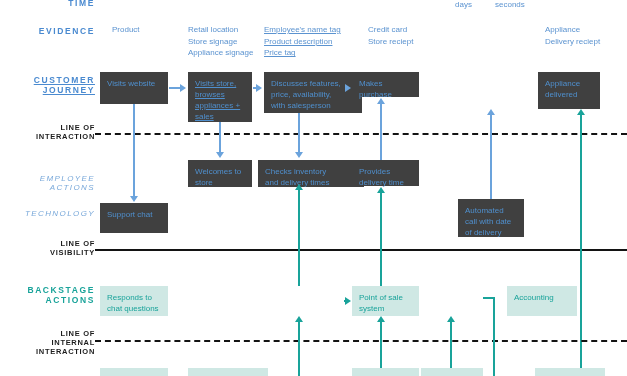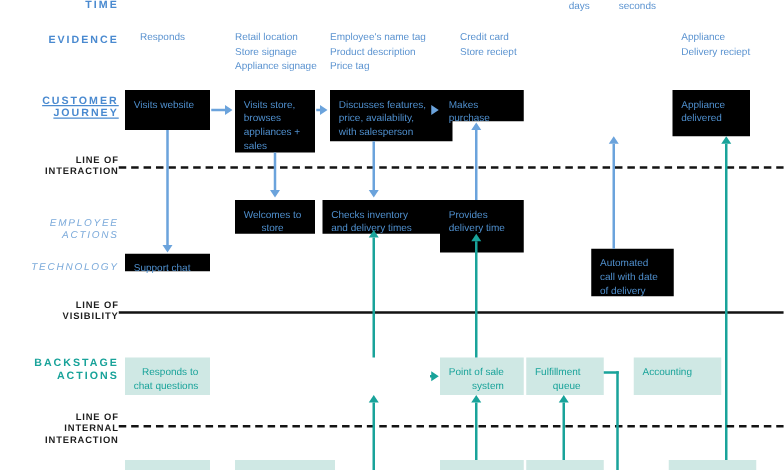--- a/index.html
+++ b/index.html
@@ -32,22 +32,22 @@
     white-space:pre-line;
   }
 
   
   .box{
     position:absolute;box-sizing:border-box;
     display:flex;align-items:flex-start;
     padding:6px 6px 4px 7px;
     font-size:8px;line-height:1.38;
   }
-  .box.blue{background:#000000;color:#4f8fcd;}
-  .box.teal{background:#cfe8e4;color:#19a39a;text-align:right;}
+  .box.blue{background:#404040;color:#4f8fcd;}
+  .box.teal{background:#cfe8e4;color:#19a39a;}
   .box span{display:block;white-space:pre-line;}
 
   
   .dash{
     position:absolute;height:0;
     border-top:2.5px dashed #131313;
   }
   .solid{
     position:absolute;height:0;border-top:2.5px solid #131313;
   }
@@ -91,37 +91,37 @@
   <div class="rowlabel cap teal" style="left:0;top:285px;width:95px;">BACKSTAGE
 ACTIONS</div>
 
   <div class="rowlabel line" style="left:0;top:330px;width:95px;">LINE OF
 INTERNAL
 INTERACTION</div>
 
   <div class="txtcol" style="left:455px;top:-1px;width:45px;">days</div>
   <div class="txtcol" style="left:495px;top:-1px;width:55px;">seconds</div>
 
-  <div class="txtcol" style="left:112px;top:24px;width:70px;">Responds</div>
+  <div class="txtcol" style="left:112px;top:24px;width:70px;">Product</div>
   <div class="txtcol" style="left:188px;top:24px;width:78px;">Retail location
 Store signage
 Appliance signage</div>
-  <div class="txtcol" style="left:264px;top:24px;width:94px;">Employee's name tag
+  <div class="txtcol" style="left:264px;top:24px;width:94px;text-decoration:underline;">Employee's name tag
 Product description
 Price tag</div>
   <div class="txtcol" style="left:368px;top:24px;width:80px;">Credit card
 Store reciept</div>
   <div class="txtcol" style="left:545px;top:24px;width:80px;">Appliance
 Delivery reciept</div>
 
   <div class="box blue" style="left:100px;top:72px;width:68px;height:32px;">
     <span>Visits website</span>
   </div>
 
-  <div class="box blue" style="left:188px;top:72px;width:64px;height:50px;">
+  <div class="box blue" style="left:188px;top:72px;width:64px;height:50px;text-decoration:underline;">
     <span>Visits store,
 browses
 appliances +
 sales</span>
   </div>
 
   <div class="box blue" style="left:264px;top:72px;width:98px;height:41px;">
     <span>Discusses features,
 price, availability,
 with salesperson</span>
@@ -141,40 +141,40 @@
   <div class="ah right blue" style="left:180px;top:84px;"></div>
 
   <div class="hline blue" style="left:253px;top:87px;width:4px;"></div>
   <div class="ah right blue" style="left:256px;top:84px;"></div>
 
   <div class="hline blue" style="left:347px;top:87px;width:1px;"></div>
   <div class="ah right blue" style="left:345px;top:84px;"></div>
 
   <div class="dash" style="left:95px;top:133px;width:532px;"></div>
 
-  <div class="box blue" style="left:188px;top:160px;width:64px;height:27px;text-align:center;">
+  <div class="box blue" style="left:188px;top:160px;width:64px;height:27px;">
     <span>Welcomes to
 store</span>
   </div>
 
   <div class="box blue" style="left:258px;top:160px;width:106px;height:27px;">
     <span>Checks inventory
 and delivery times</span>
   </div>
 
-  <div class="box blue" style="left:352px;top:160px;width:67px;height:42px;">
+  <div class="box blue" style="left:352px;top:160px;width:67px;height:26px;">
     <span>Provides
 delivery time</span>
   </div>
 
-  <div class="box blue" style="left:100px;top:203px;width:68px;height:14px;">
+  <div class="box blue" style="left:100px;top:203px;width:68px;height:30px;">
     <span>Support chat</span>
   </div>
 
-  <div class="box blue" style="left:473px;top:199px;width:66px;height:38px;">
+  <div class="box blue" style="left:458px;top:199px;width:66px;height:38px;">
     <span>Automated
 call with date
 of delivery</span>
   </div>
 
   <div class="vline blue" style="left:133px;top:104px;height:92px;"></div>
   <div class="ah down blue" style="left:130px;top:196px;"></div>
 
   <div class="vline blue" style="left:219px;top:122px;height:30px;"></div>
   <div class="ah down blue" style="left:216px;top:152px;"></div>
@@ -194,24 +194,20 @@
     <span>Responds to
 chat questions</span>
   </div>
 
 
   <div class="box teal" style="left:352px;top:286px;width:67px;height:30px;">
     <span>Point of sale
 system</span>
   </div>
 
-  <div class="box teal" style="left:421px;top:286px;width:62px;height:30px;">
-    <span>Fulfillment
-queue</span>
-  </div>
 
   <div class="box teal" style="left:507px;top:286px;width:70px;height:30px;">
     <span>Accounting</span>
   </div>
 
   <div class="hline teal" style="left:344px;top:300px;width:3px;"></div>
   <div class="ah right teal" style="left:345px;top:297px;"></div>
 
   <div class="vline teal" style="left:298px;top:190px;height:96px;"></div>
   <div class="ah up teal" style="left:295px;top:184px;"></div>

